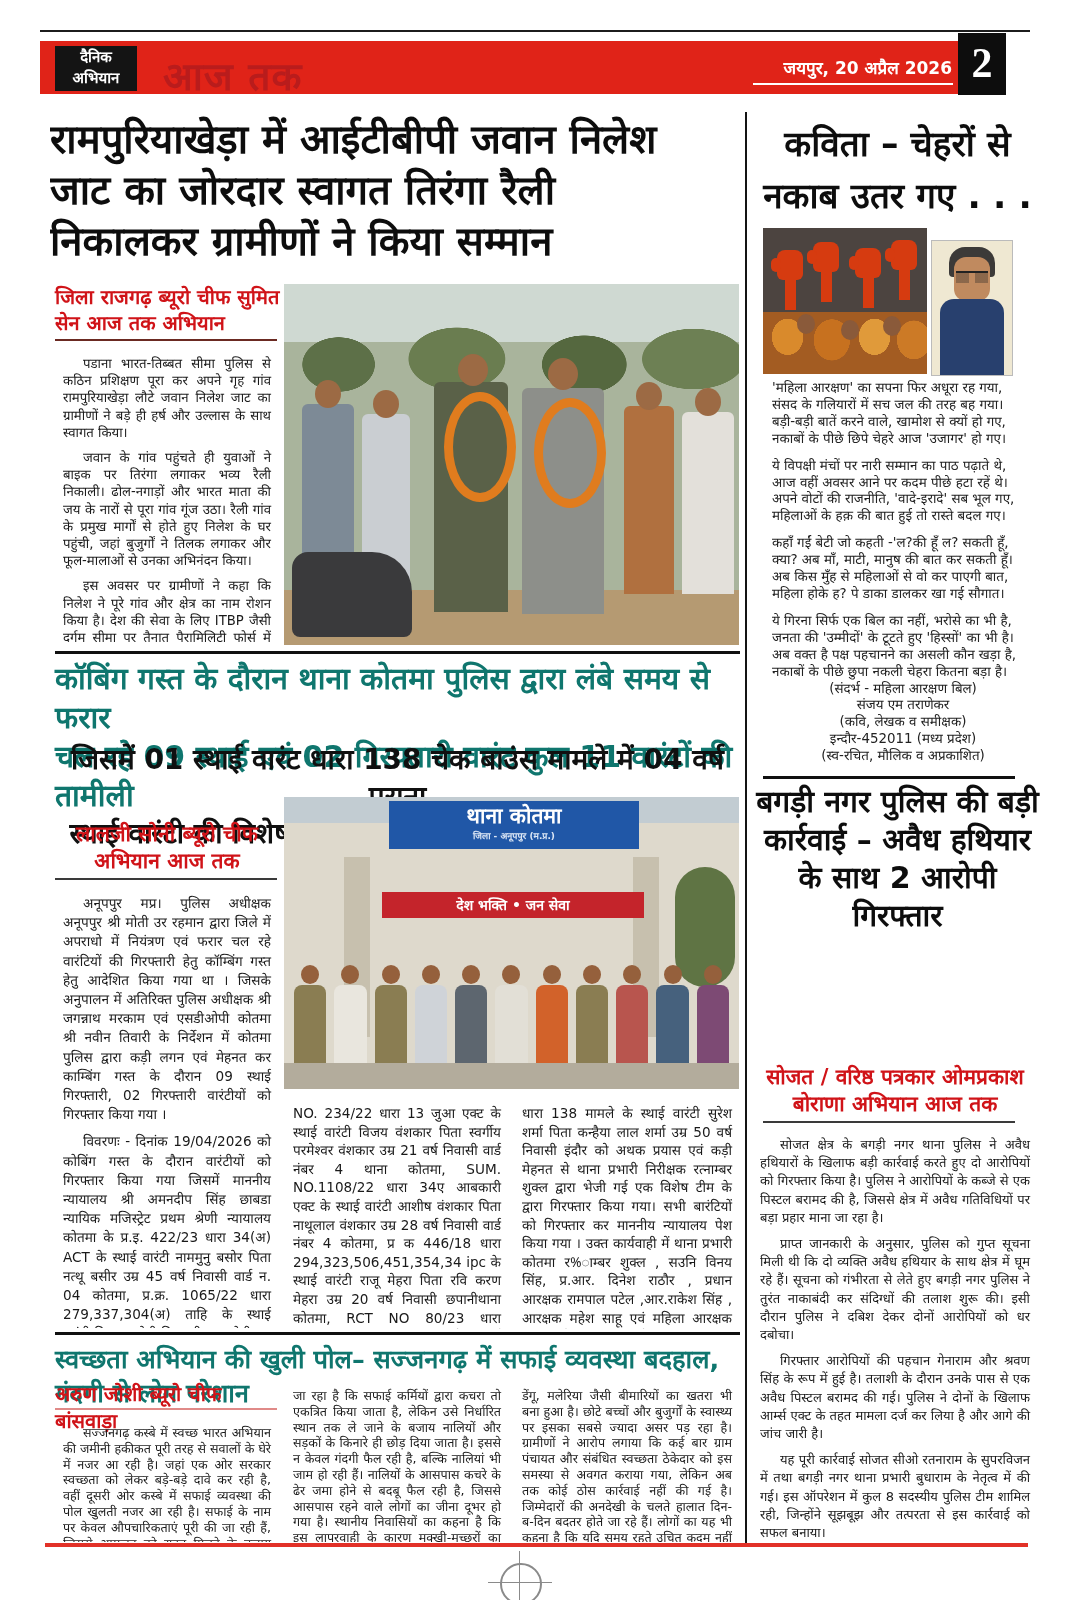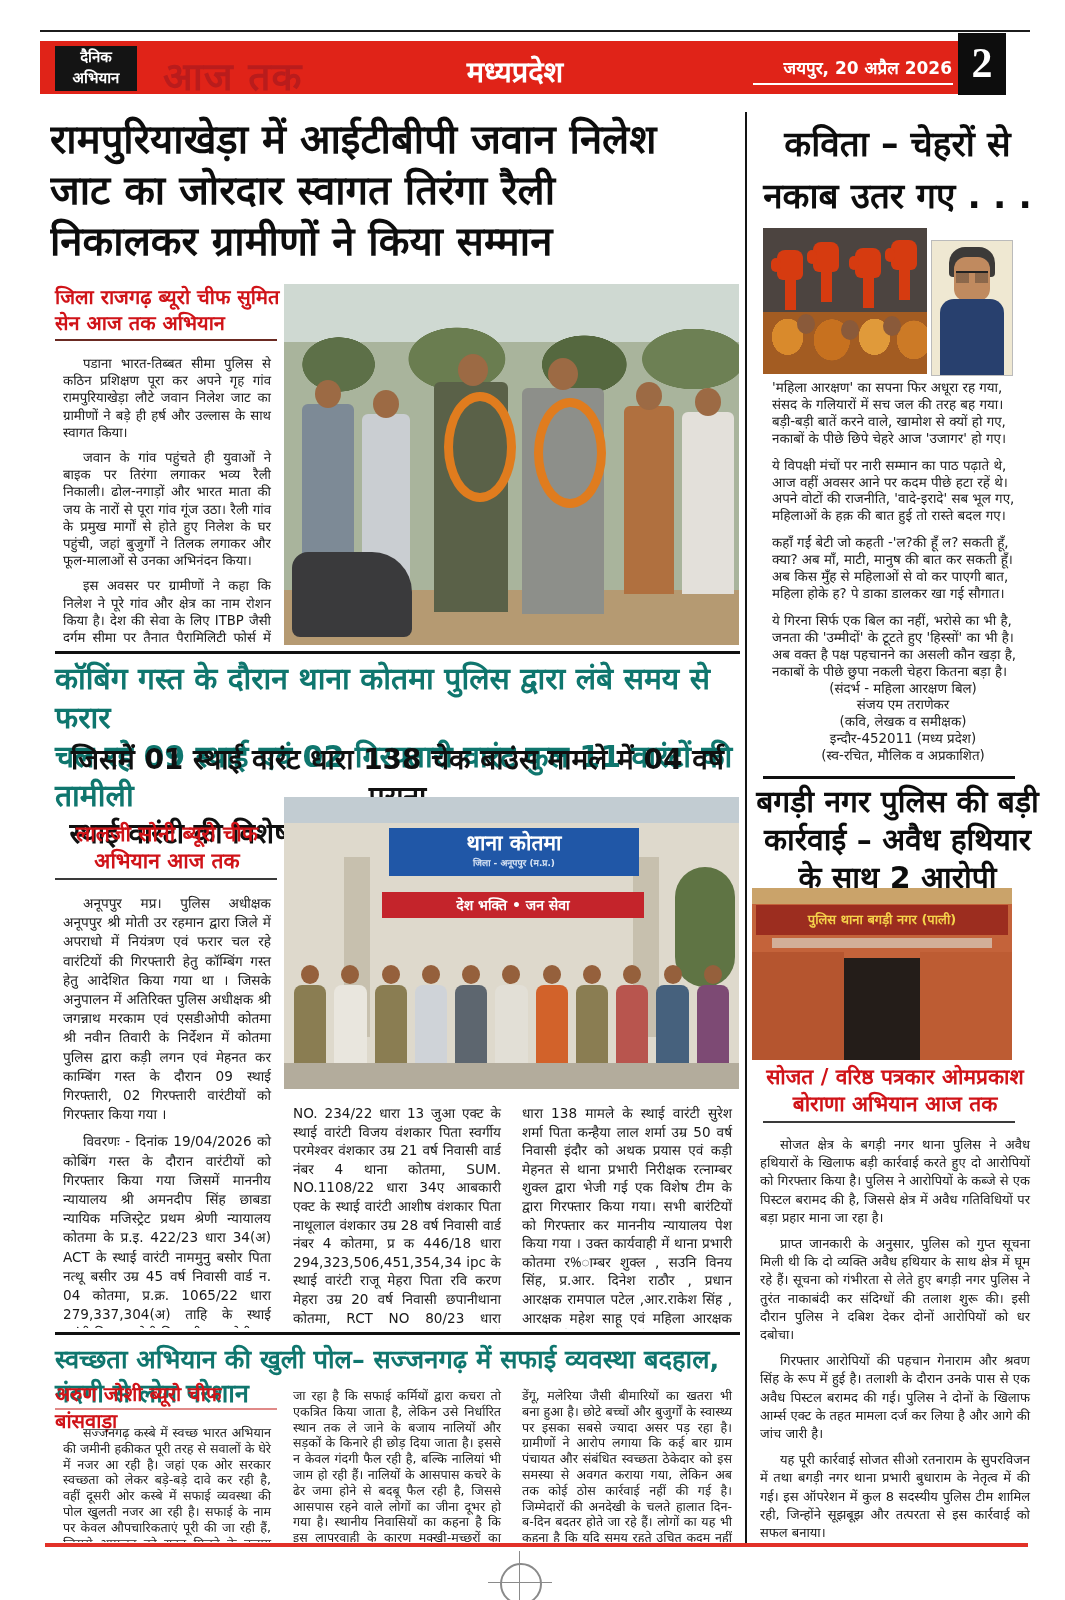--- a/index.html
+++ b/index.html
@@ -47,21 +47,21 @@
   .kotmasub{left:55px;top:741px;width:685px;font-size:28px;line-height:37px;font-weight:800;text-align:center;color:#101010;}
   .kotmabyline{left:60px;top:821px;width:214px;text-align:center;color:#d01318;font-size:21px;line-height:27px;font-weight:bold;}
   .kotmabylinerule{left:55px;top:878px;width:222px;height:2px;background:#3a3a3a;}
   .kotmacol1{left:55px;top:886px;width:224px;height:442px;font-size:13.6px;line-height:19.2px;}
   .kotmacol2{left:285px;top:1096px;width:224px;height:233px;font-size:13.6px;line-height:18.6px;}
   .kotmacol3{left:514px;top:1096px;width:226px;height:233px;font-size:13.6px;line-height:18.6px;}
   .rule2{left:55px;top:1332px;width:685px;height:3px;background:#101010;}
   
   .kotmaphoto{left:284px;top:797px;width:455px;height:292px;background:#ded9cc;}
   .kp-sky{position:absolute;left:0;top:0;width:100%;height:26px;background:#c2ccd2;}
-  .kp-board{position:absolute;left:105px;top:31px;width:250px;height:48px;background:#2057a7;color:#fff;
+  .kp-board{position:absolute;left:105px;top:4px;width:250px;height:48px;background:#2057a7;color:#fff;
             text-align:center;font-weight:bold;}
   .kp-board-title{font-size:21px;line-height:30px;}
   .kp-board-sub{font-size:9px;line-height:11px;color:#dbe6f5;}
   .kp-pillar{position:absolute;top:60px;width:26px;height:180px;background:#c7c0ae;}
   .kp-banner{position:absolute;left:98px;top:95px;width:262px;height:26px;background:#c4242b;color:#fff;
              text-align:center;font-weight:bold;font-size:14px;line-height:26px;}
   .kp-bush{position:absolute;right:4px;top:70px;width:60px;height:120px;background:#5f7444;border-radius:30px;}
   .kp-people{position:absolute;left:10px;bottom:26px;width:435px;height:96px;display:flex;gap:8px;align-items:flex-end;}
   .kp-people div{flex:1;height:78px;border-radius:8px 8px 0 0;position:relative;}
   .kp-people div::before{content:"";position:absolute;top:-20px;left:50%;margin-left:-9px;width:18px;height:19px;border-radius:50%;background:#95603c;}
@@ -131,21 +131,20 @@
 
 <div id="page">
 
   <div class="abs topline"></div>
   <div class="abs mastbar"></div>
   <div class="abs brandbox">
     <div>दैनिक</div>
     <div>अभियान</div>
   </div>
   <div class="abs brandname">आज तक</div>
-  <div class="abs edition">मध्यप्रदेश</div>
   <div class="abs dateline">जयपुर, 20 अप्रैल 2026</div>
   <div class="abs dateunder"></div>
   <div class="abs pagenumbox">2</div>
 
   <div class="abs mainhead hid">
     <div>रामपुरियाखेड़ा में आईटीबीपी जवान निलेश</div>
     <div>जाट का जोरदार स्वागत तिरंगा रैली</div>
     <div>निकालकर ग्रामीणों ने किया सम्मान</div>
   </div>
   <div class="abs leadbyline">
@@ -304,28 +303,20 @@
     </div>
   </div>
   <div class="abs poemrule"></div>
 
   <div class="abs bagdihead">
     <div>बगड़ी नगर पुलिस की बड़ी</div>
     <div>कार्रवाई – अवैध हथियार</div>
     <div>के साथ 2 आरोपी गिरफ्तार</div>
   </div>
 
-  <div class="abs bagdiphoto hid">
-    <div class="bp-top"></div>
-    <div class="bp-sign">पुलिस थाना बगड़ी नगर (पाली)</div>
-    <div class="bp-subsign"></div>
-    <div class="bp-wall-l"></div>
-    <div class="bp-wall-r"></div>
-    <div class="bp-door"></div>
-  </div>
 
   <div class="abs bagdibyline">
     <div>सोजत / वरिष्ठ पत्रकार ओमप्रकाश</div>
     <div>बोराणा अभियान आज तक</div>
   </div>
   <div class="abs bagdibylinerule"></div>
   <div class="abs bagdibody hid just">
     <p>सोजत क्षेत्र के बगड़ी नगर थाना पुलिस ने अवैध हथियारों के खिलाफ बड़ी कार्रवाई करते हुए दो आरोपियों को गिरफ्तार किया है। पुलिस ने आरोपियों के कब्जे से एक पिस्टल बरामद की है, जिससे क्षेत्र में अवैध गतिविधियों पर बड़ा प्रहार माना जा रहा है।</p>
     <p>प्राप्त जानकारी के अनुसार, पुलिस को गुप्त सूचना मिली थी कि दो व्यक्ति अवैध हथियार के साथ क्षेत्र में घूम रहे हैं। सूचना को गंभीरता से लेते हुए बगड़ी नगर पुलिस ने तुरंत नाकाबंदी कर संदिग्धों की तलाश शुरू की। इसी दौरान पुलिस ने दबिश देकर दोनों आरोपियों को धर दबोचा।</p>
     <p>गिरफ्तार आरोपियों की पहचान गेनाराम और श्रवण सिंह के रूप में हुई है। तलाशी के दौरान उनके पास से एक अवैध पिस्टल बरामद की गई। पुलिस ने दोनों के खिलाफ आर्म्स एक्ट के तहत मामला दर्ज कर लिया है और आगे की जांच जारी है।</p>

